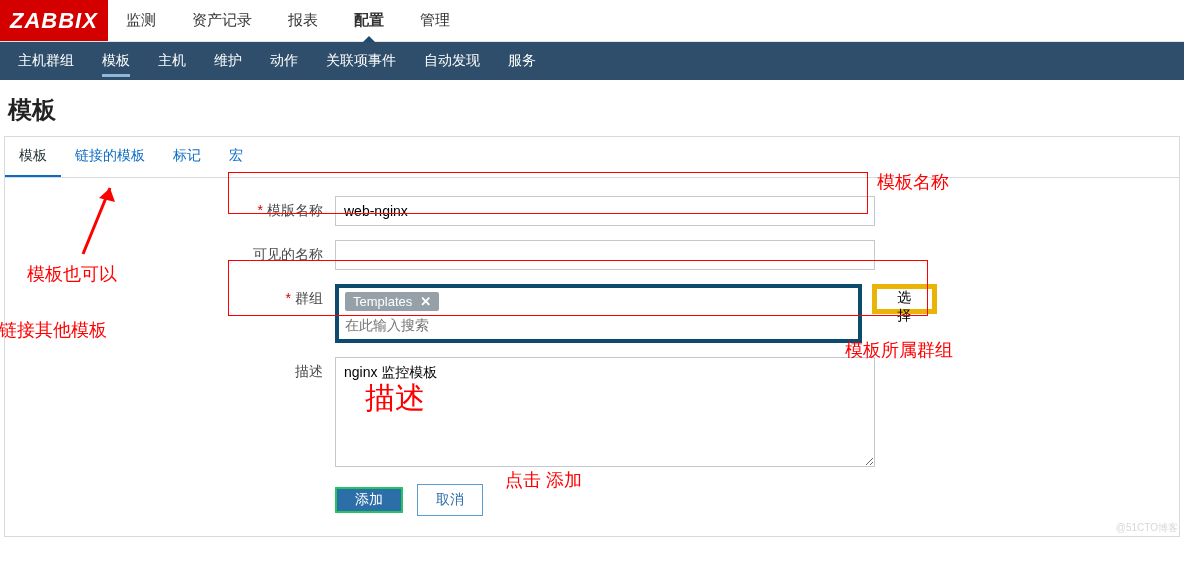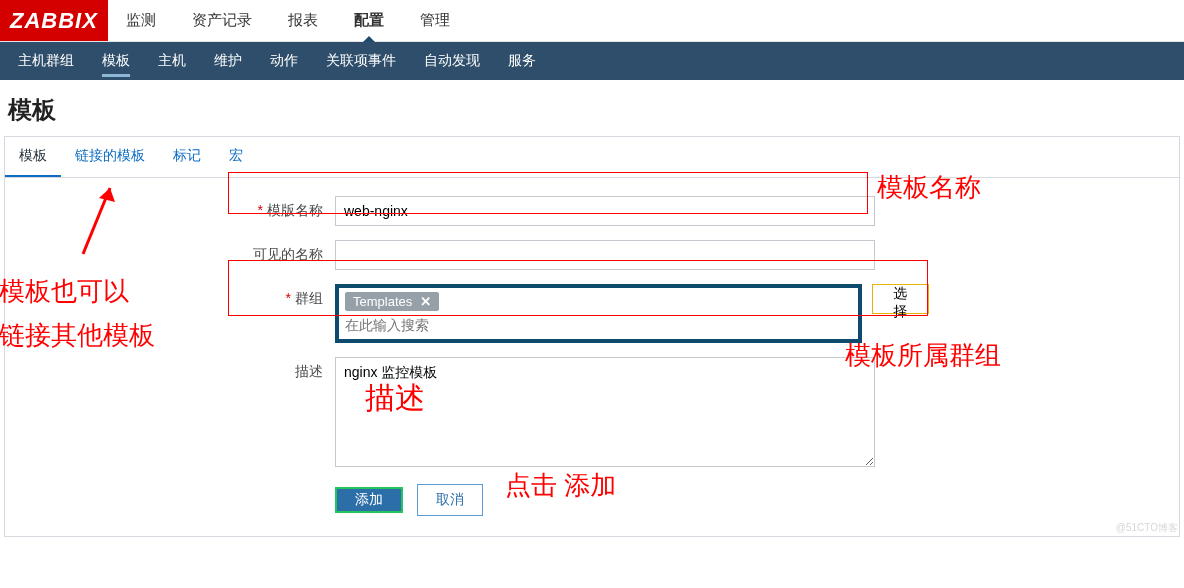--- a/index.html
+++ b/index.html
@@ -21,27 +21,27 @@
   .form { padding: 18px 20px 20px; position: relative; }
   .row { display: flex; align-items: flex-start; margin-bottom: 14px; }
   .lbl { width: 310px; text-align: right; padding-right: 12px; padding-top: 6px; color: #4a4a4a; font-size: 14px; }
   .lbl .req { color: #d40000; margin-right: 4px; }
   .ctrl { flex: 0 0 540px; border-radius: 8px; }
   input.text { width: 540px; height: 30px; border: 1px solid #c4c9cf; padding: 0 8px; font-size: 14px; }
   .tagbox { width: 540px; border: 4px solid #0c4a6e; padding: 4px 6px; }
   .tag { display: inline-flex; align-items: center; background: #95a0a9; color: #fff; border-radius: 2px; padding: 2px 8px; font-size: 13px; }
   .tag .x { margin-left: 8px; cursor: pointer; font-weight: bold; }
   .tagbox input.ghost { border: none; outline: none; width: 100%; margin-top: 4px; color: #999; font-size: 14px; padding: 2px 0; }
-  .selectbtn { height: 30px; border: 1px solid #eab308; background: #fff; padding: 0 14px; margin-left: 10px; cursor: pointer; font-size: 14px; }
+  .selectbtn { height: 30px; border: 5px solid #eab308; background: #fff; padding: 0 14px; margin-left: 10px; cursor: pointer; font-size: 14px; }
   textarea.desc { width: 540px; height: 110px; border: 1px solid #c4c9cf; padding: 6px 8px; font-size: 14px; font-family: inherit; resize: both; }
   .actions { margin-left: 310px; }
   .btn-primary { background: #2c6ea8; border: 2px solid #22c55e; color: #fff; padding: 2px 18px; font-size: 14px; cursor: pointer; }
   .btn-secondary { background: #fff; border: 1px solid #5a9bd4; color: #2c6ea8; padding: 6px 18px; font-size: 14px; cursor: pointer; margin-left: 10px; }
   
-  .ann { position: absolute; color: #ff0000; font-size: 26px; pointer-events: none; font-family: "PingFang SC","Microsoft YaHei",sans-serif; }
+  .ann { position: absolute; color: #ff0000; font-size: 18px; pointer-events: none; font-family: "PingFang SC","Microsoft YaHei",sans-serif; }
   .redbox { position: absolute; border: 1px solid #ff0000; pointer-events: none; }
   .arrow { position: absolute; pointer-events: none; }
   .page { position: relative; }
   .watermark { position: absolute; right: 6px; bottom: 2px; font-size: 10px; color: #d7d7d7; }
 </style>
 </head>
 <body>
 
 <div class="page">
 
@@ -114,21 +114,21 @@
       </div>
 
       <div class="redbox" style="left:223px; top:-6px; width:640px; height:42px;"></div>
       <div class="redbox" style="left:223px; top:82px; width:700px; height:56px;"></div>
 
       <svg class="arrow" style="left:60px; top:-2px;" width="60" height="90">
         <line x1="45" y1="12" x2="18" y2="78" stroke="#ff0000" stroke-width="3"></line>
         <polygon points="45,12 34,22 50,26" fill="#ff0000"></polygon>
       </svg>
 
-      <div class="ann" style="left:-6px; top:96px;">模板也可以</div>
+      <div class="ann" style="left:-6px; top:84px;padding-left:28px;">模板也可以</div>
       <div class="ann" style="left:-6px; top:140px;">链接其他模板</div>
       <div class="ann" style="left:872px; top:-8px;">模板名称</div>
       <div class="ann" style="left:840px; top:160px;">模板所属群组</div>
       <div class="ann" style="left:360px; top:200px; font-size:30px;">描述</div>
       <div class="ann" style="left:500px; top:290px;">点击 添加</div>
 
     </div>
   </div>
 
   <div class="watermark">@51CTO博客</div>

